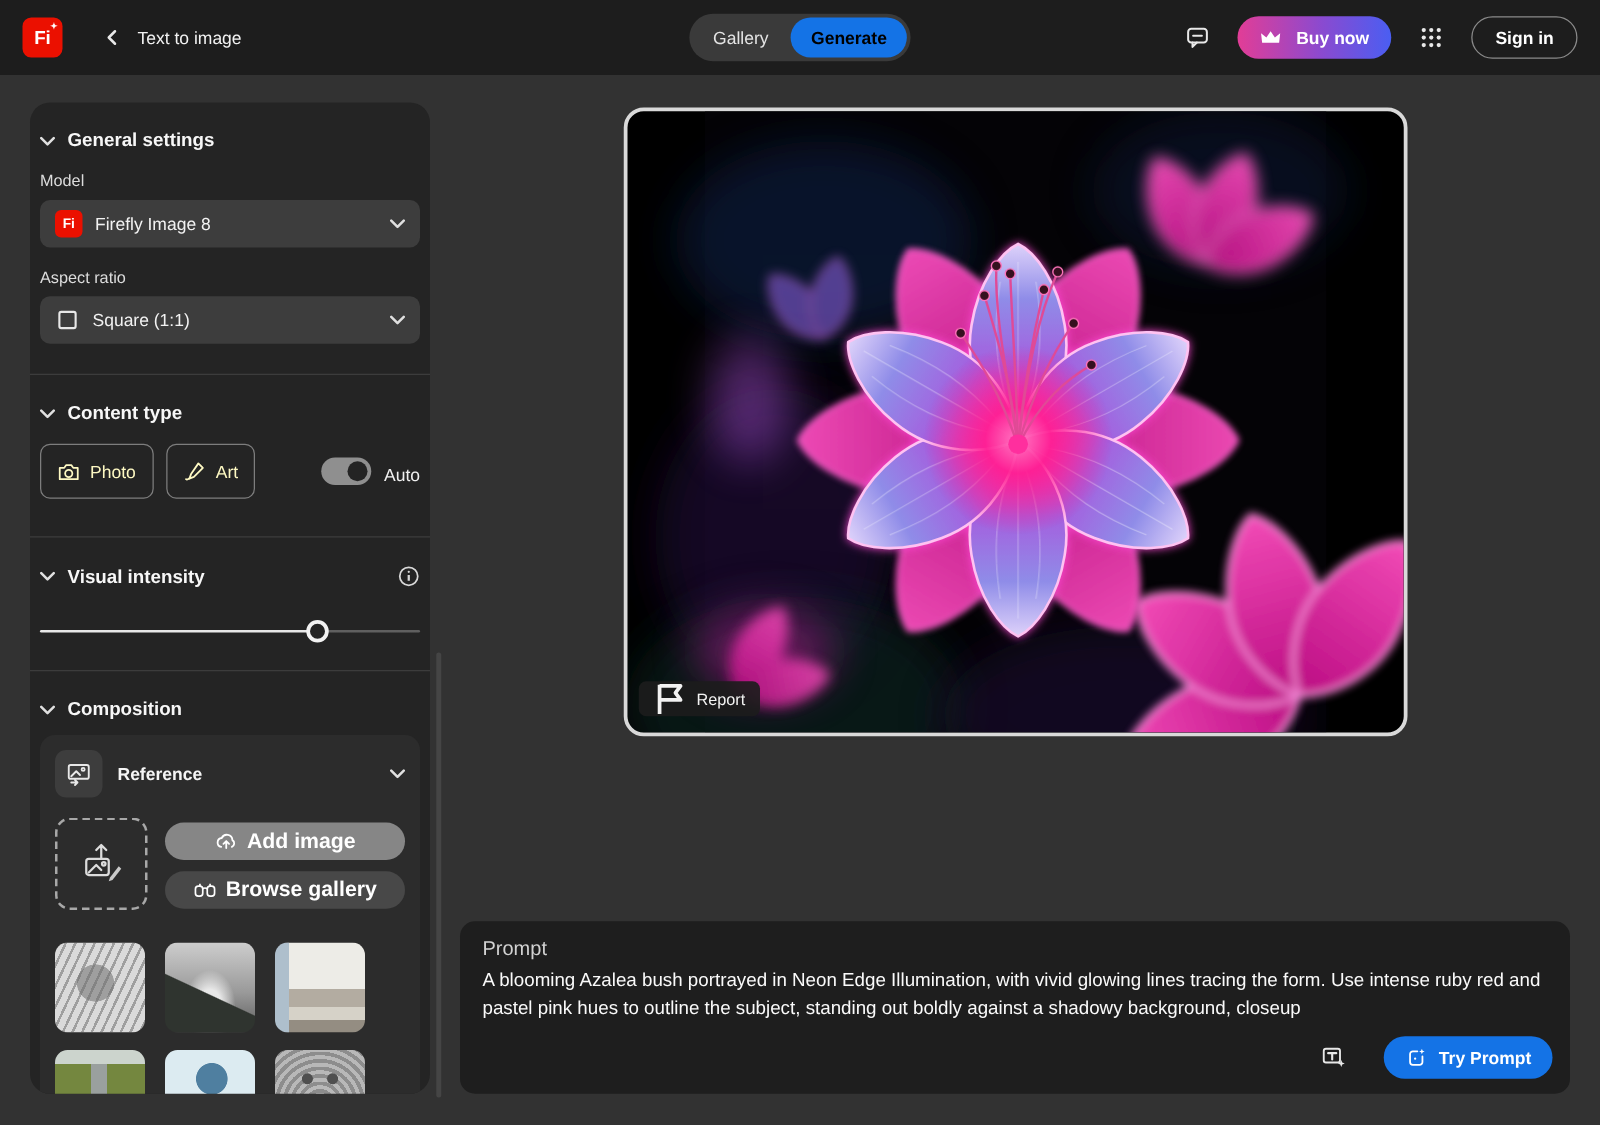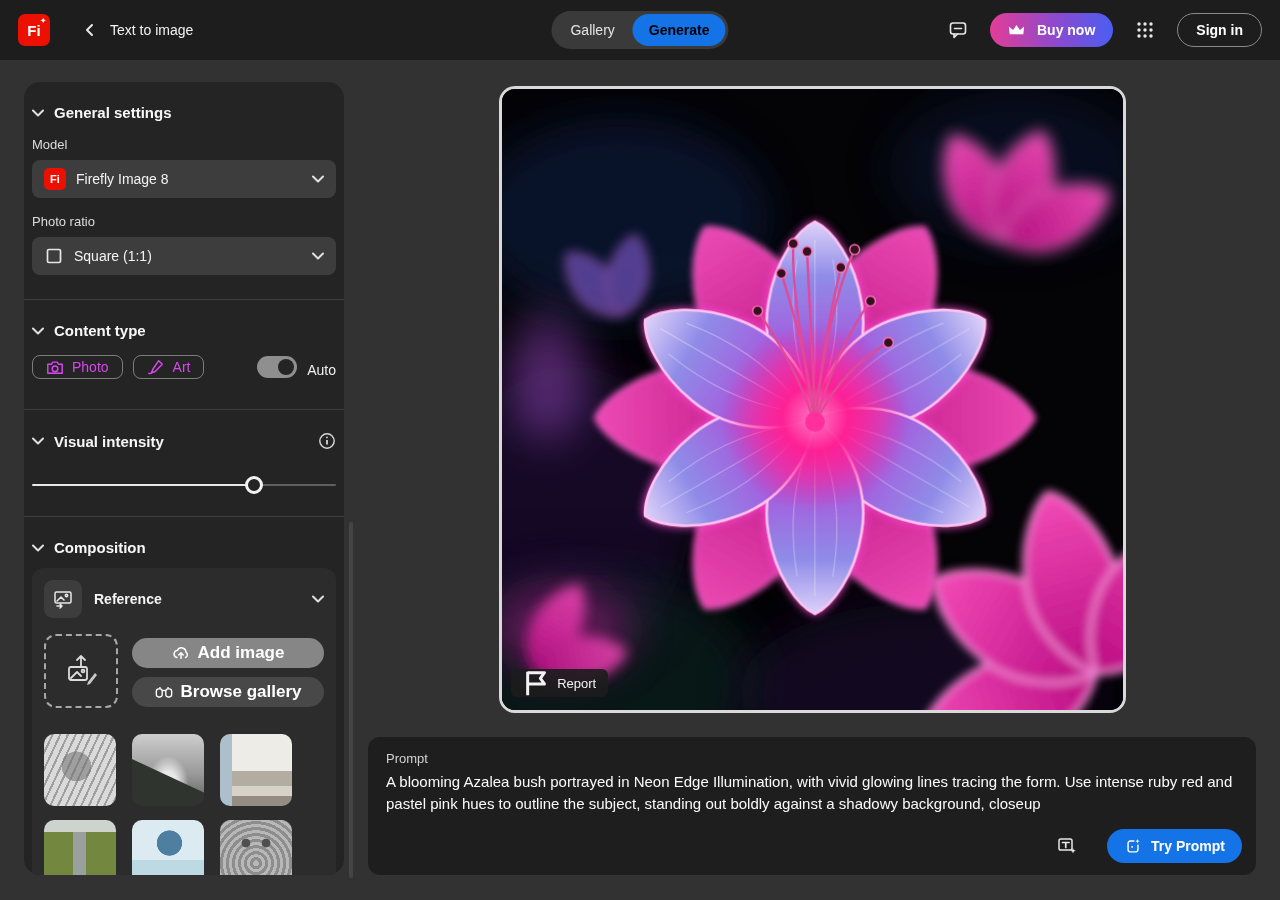--- a/index.html
+++ b/index.html
@@ -40,22 +40,22 @@
   .sec-head .chev { color:#e0e0e0; display:flex; cursor:pointer; }
   .sec-head .info { margin-left:auto; color:#d8d8d8; display:flex; cursor:pointer; }
   .field-label { font-size:13px; color:#dcdcdc; margin-top:16px; }
   .dropdown { margin-top:8px; height:38px; background:#3d3d3d; border-radius:8px; display:flex;
     align-items:center; gap:10px; padding:0 12px; cursor:pointer; }
   .dropdown .dd-label { font-size:14px; color:#f2f2f2; flex:1; }
   .dd-fi { width:22px; height:22px; border-radius:5px; background:#eb1000; color:#fff;
     font-size:11px; font-weight:700; display:flex; align-items:center; justify-content:center; }
   .divider { height:1px; background:#3c3c3c; margin-top:24px; }
   .ct-row { display:flex; align-items:center; margin-top:16px; }
-  .chip-btn { height:24px; border-radius:8px; border:1.5px solid #7d7d7d; background:transparent;
-    color:#d946ef; font-size:14px; display:flex; align-items:center; gap:8px; padding:0 13px;
+  .chip-btn { height:44px; border-radius:8px; border:1.5px solid #7d7d7d; background:transparent;
+    color:#fef9c3; font-size:14px; display:flex; align-items:center; gap:8px; padding:0 13px;
     cursor:pointer; }
   .chip-btn + .chip-btn { margin-left:10px; }
   .auto-wrap { margin-left:auto; display:flex; align-items:flex-end; gap:10px; }
   .toggle { width:40px; height:22px; border-radius:11px; background:#8f8f8f; position:relative;
     cursor:pointer; }
   .toggle .knob { position:absolute; right:3px; top:3px; width:16px; height:16px;
     border-radius:50%; background:#242424; }
   .auto-label { font-size:14px; color:#f0f0f0; }
   .slider { position:relative; margin-top:26px; height:18px; cursor:pointer; }
   .slider .track { position:absolute; left:0; right:0; top:8px; height:2px; border-radius:1px; }
@@ -98,31 +98,31 @@
      linear-gradient(180deg, transparent 55%, #bcd9e4 55% 80%, #9ec4d4 80%),
      #dcebf1; }
   .thumb.owl-sketch { background:
      radial-gradient(circle at 36% 32%, #4f4f4f 0 6%, transparent 7%),
      radial-gradient(circle at 64% 32%, #4f4f4f 0 6%, transparent 7%),
      repeating-radial-gradient(circle at 50% 60%, #b8b8b8 0 3px, #8d8d8d 3px 6px); }
   .panel-scrollbar { position:absolute; left:349px; top:522px; width:4px; height:356px;
     border-radius:2px; background:#454545; }
 
   
-  .gen-frame { position:absolute; left:499px; top:86px; width:627px; height:627px;
+  .gen-frame { position:absolute; left:499px; top:86px; width:627px; height:503px;
     border:3px solid #d9d9d9; border-radius:16px; background:#000; overflow:hidden; }
   .gen-frame svg { display:block; width:100%; height:100%; }
   .report-chip { position:absolute; left:9px; bottom:13px; height:28px; border-radius:6px;
     background:rgba(28,28,28,.92); color:#f2f2f2; font-size:13px; display:flex;
     align-items:center; gap:8px; padding:0 12px; border:none; cursor:pointer; }
 
   
   .prompt-card { position:absolute; left:368px; top:737px; width:888px; height:138px;
     background:#1e1e1e; border-radius:12px; padding:14px 18px; }
-  .prompt-label { font-size:13px; color:#d2d2d2; }
+  .prompt-label { font-size:16px; color:#d2d2d2; }
   .prompt-text { margin-top:5px; font-size:15px; font-weight:400; color:#fafafa;
     line-height:1.45; max-width:850px; cursor:text; }
   .prompt-actions { position:absolute; right:14px; bottom:12px; display:flex;
     align-items:center; gap:24px; }
   .try-btn { height:34px; border-radius:17px; background:var(--accent); border:none; color:#fff;
     font-size:14px; font-weight:700; display:flex; align-items:center; gap:9px; padding:0 17px;
     cursor:pointer; }
   :root { --accent:#1473e6; }
 </style>
 </head>
@@ -188,21 +188,21 @@
       <span class="title">General settings</span>
     </div>
     <div class="field-label">Model</div>
     <div class="dropdown">
       <span class="dd-fi">Fi</span>
       <span class="dd-label">Firefly Image 8</span>
       <svg width="12" height="8" viewBox="0 0 12 8" fill="none" stroke="#e0e0e0" stroke-width="2" stroke-linecap="round" stroke-linejoin="round">
           <polyline points="1 1.5 6 6.5 11 1.5"></polyline>
         </svg>
     </div>
-    <div class="field-label">Photo ratio</div>
+    <div class="field-label">Aspect ratio</div>
     <div class="dropdown">
       <svg width="20" height="20" viewBox="0 0 20 20" fill="none" stroke="#e8e8e8" stroke-width="1.7">
           <rect x="3.5" y="3.5" width="13" height="13" rx="1.5"></rect>
         </svg>
       <span class="dd-label">Square (1:1)</span>
       <svg width="12" height="8" viewBox="0 0 12 8" fill="none" stroke="#e0e0e0" stroke-width="2" stroke-linecap="round" stroke-linejoin="round">
           <polyline points="1 1.5 6 6.5 11 1.5"></polyline>
         </svg>
     </div>
   </div>

